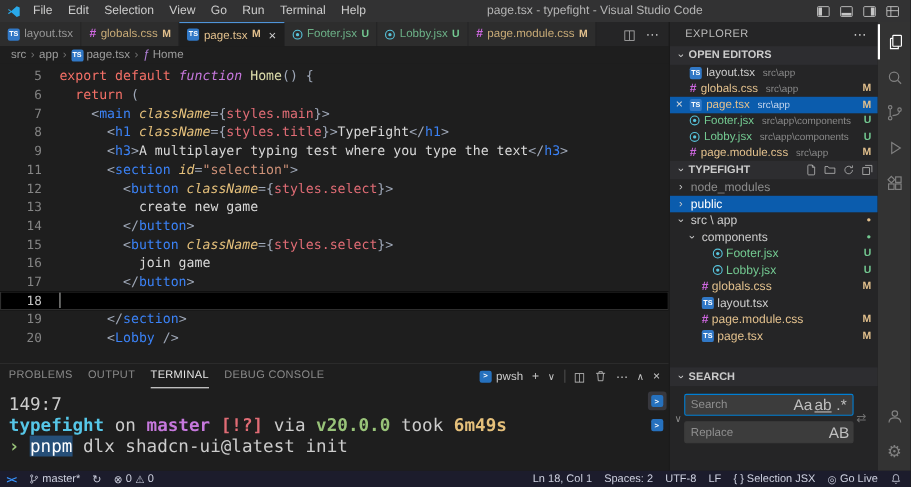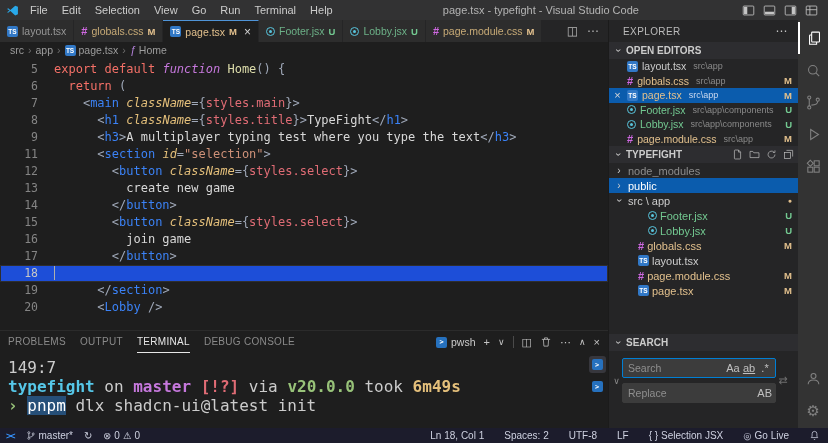--- a/index.html
+++ b/index.html
@@ -33,21 +33,21 @@
   .tab-actions{display:flex;align-items:center;gap:9px;padding:0 9px;color:#b6b6b6;font-size:12px}
 
   
   .breadcrumb{flex:0 0 16px;display:flex;align-items:center;font-size:10.5px;color:#9d9d9d;padding:0 10px;gap:4px;background:#1e1e1e}
   .crumb{display:flex;align-items:center;gap:3px}
   .crumb-sep{color:#6d6d6d}
 
   
   .editor{flex:1;overflow:hidden;font-family:"DejaVu Sans Mono",monospace;font-size:12px;background:#1e1e1e;padding-top:3px}
   .code-row{display:flex;height:17px;line-height:17px;white-space:pre}
-  .code-row.current{background:#1d4ed8;box-shadow:inset 0 0 0 1px #2e2e2e}
+  .code-row.current{background:#000000;box-shadow:inset 0 0 0 1px #2e2e2e}
   .ln{flex:0 0 38px;text-align:right;color:#858585;font-size:11.5px}
   .code-text{padding-left:16px;white-space:pre}
   .code-row.current .ln{color:#c6c6c6}
   .code-row.current .code-text::before{content:"";border-left:1.5px solid #aeafad;margin-right:-1.5px}
   .tk-kw{color:#f47067}
   .tk-kw2{color:#c678dd;font-style:italic}
   .tk-fn{color:#dcdcaa}
   .tk-tag{color:#3b82f6}
   .tk-attr{color:#e5c07b;font-style:italic}
   .tk-obj{color:#e06c75}
@@ -112,36 +112,36 @@
   
   .search-sec{flex:0 0 94px}
   .search-body{display:flex;padding:7px 8px 0 2px}
   .toggle-col{flex:0 0 11px;display:flex;align-items:center;justify-content:center;color:#8a8a8a;font-size:9px}
   .inputs{flex:1;display:flex;flex-direction:column;gap:5px;min-width:0}
   .input-row{background:#3c3c3c;border:1px solid #3c3c3c;height:20px;display:flex;align-items:center;border-radius:2px}
   .input-row.focused{border-color:#007fd4}
   .input-row input{background:transparent;border:0;outline:0;color:#cccccc;font-size:10.5px;padding:0 5px;flex:1;min-width:0;font-family:"Liberation Sans",sans-serif}
   .input-row input::placeholder{color:#8f8f8f}
   .in-toggles{display:flex;gap:2px;padding-right:3px}
-  .in-toggle{min-width:14px;height:14px;font-size:11px;color:#c0c0c0;display:flex;align-items:center;justify-content:center;border-radius:2px}
+  .in-toggle{min-width:14px;height:14px;font-size:14px;color:#c0c0c0;display:flex;align-items:center;justify-content:center;border-radius:2px}
   .in-toggle.word{text-decoration:underline}
   .replace-all{flex:0 0 14px;display:flex;align-items:center;justify-content:center;color:#6f6f6f;font-size:11px}
 
   
   .activitybar{flex:0 0 30px;background:#333333;display:flex;flex-direction:column;align-items:stretch;padding:2px 0}
   .act-item{height:32px;display:flex;align-items:center;justify-content:center;color:#818181}
   .act-item.active{color:#ffffff;border-left:2px solid #fff}
   .act-item svg{display:block}
   .act-spacer{flex:1}
   .gear-glyph{font-size:15px;line-height:15px}
 
   
   .statusbar{flex:0 0 15px;background:#1c1c2c;display:flex;align-items:center;font-size:10px;color:#ced1e0;padding:0 8px 0 6px;gap:11px;white-space:nowrap}
   .sb-item{display:flex;align-items:center;gap:3px}
-  .sb-right{margin-left:auto;display:flex;gap:20px;align-items:center}
+  .sb-right{margin-left:auto;display:flex;gap:11px;align-items:center}
   .remote-glyph{color:#3794ff;font-weight:bold;font-size:9px;letter-spacing:-1px}
   .glyph{font-size:9.5px}
   .statusbar svg{display:block}
 </style>
 <style>
 .fi{display:inline-flex;align-items:center;justify-content:center;flex:0 0 auto}
 .fi-ts{width:11px;height:11px;background:#3178c6;color:#fff;font-size:6.5px;font-weight:bold;border-radius:2px}
 .fi-css{color:#cf68e1;font-weight:bold;font-size:11px}
 .fi-jsx{width:9px;height:9px;border:1.5px solid #58c4dc;border-radius:50%;position:relative}
 .fi-jsx::after{content:"";position:absolute;left:50%;top:50%;width:3px;height:3px;margin:-1.5px 0 0 -1.5px;background:#58c4dc;border-radius:50%}
@@ -407,20 +407,25 @@
               <span class="nm nm-ignored">node_modules</span>
             </div>
             <div class="tree-row sel" style="padding-left: 4px;">
               <span class="arrow">›</span>
               <span class="nm">public</span>
             </div>
             <div class="tree-row" style="padding-left: 4px;">
               <span class="arrow open">›</span>
               <span class="nm">src \ app</span>
               <span class="dot modified">●</span>
+            </div>
+            <div class="tree-row" style="padding-left: 14px;">
+              <span class="arrow open">›</span>
+              <span class="nm">components</span>
+              <span class="dot untracked">●</span>
             </div>
             <div class="tree-row" style="padding-left: 24px;">
               <span class="arrow"></span>
               <span class="fi fi-jsx"></span>
               <span class="nm nm-untracked">Footer.jsx</span>
               <span class="badge badge-u">U</span>
             </div>
             <div class="tree-row" style="padding-left: 24px;">
               <span class="arrow"></span>
               <span class="fi fi-jsx"></span>

